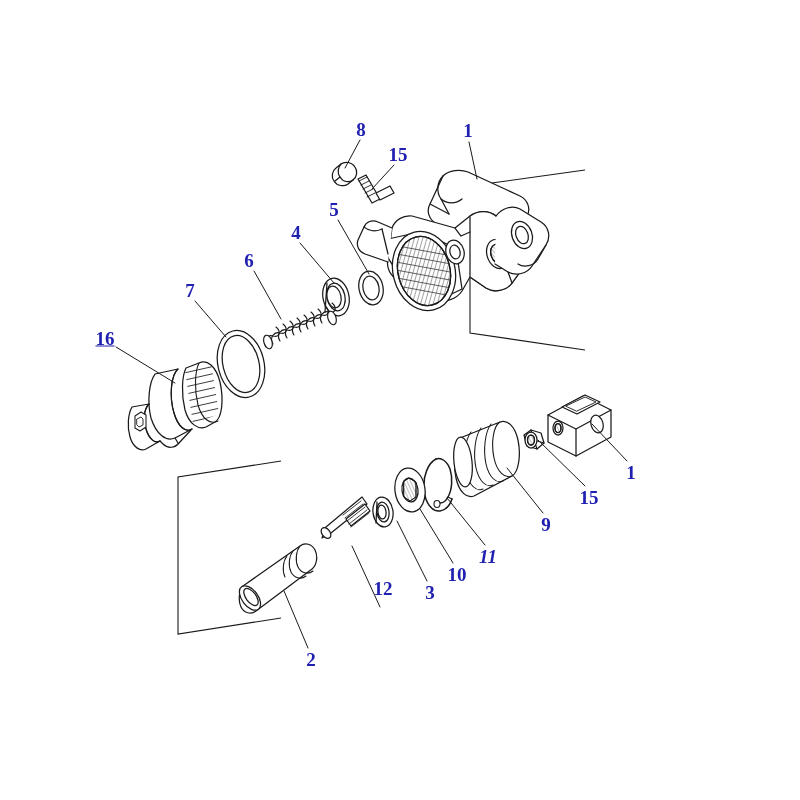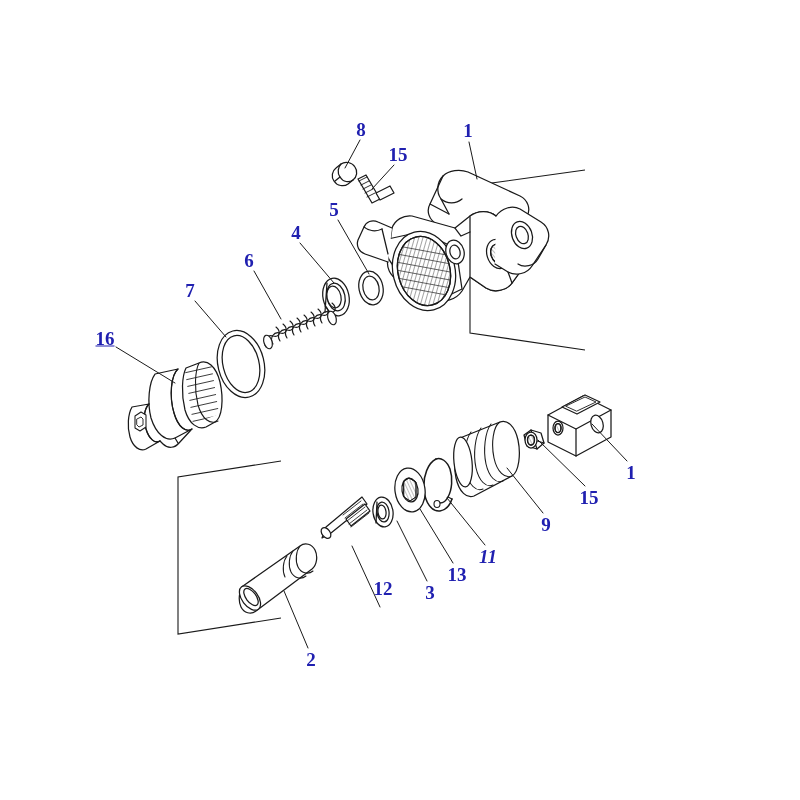--- a/index.html
+++ b/index.html
@@ -286,18 +286,18 @@
   <div class="callout" style="left:398px;top:154px;">15</div>
   <div class="callout" style="left:334px;top:209px;">5</div>
   <div class="callout" style="left:296px;top:232px;">4</div>
   <div class="callout" style="left:249px;top:260px;">6</div>
   <div class="callout" style="left:190px;top:290px;">7</div>
   <div class="callout" style="left:105px;top:338px;text-decoration:underline;">16</div>
   <div class="callout" style="left:631px;top:472px;">1</div>
   <div class="callout" style="left:589px;top:497px;">15</div>
   <div class="callout" style="left:546px;top:524px;">9</div>
   <div class="callout" style="left:488px;top:556px;font-style:italic;">11</div>
-  <div class="callout" style="left:457px;top:574px;">13</div>
+  <div class="callout" style="left:457px;top:574px;">10</div>
   <div class="callout" style="left:430px;top:592px;">3</div>
   <div class="callout" style="left:383px;top:588px;">12</div>
   <div class="callout" style="left:311px;top:659px;">2</div>
 
 </div>
 
 </body></html>

